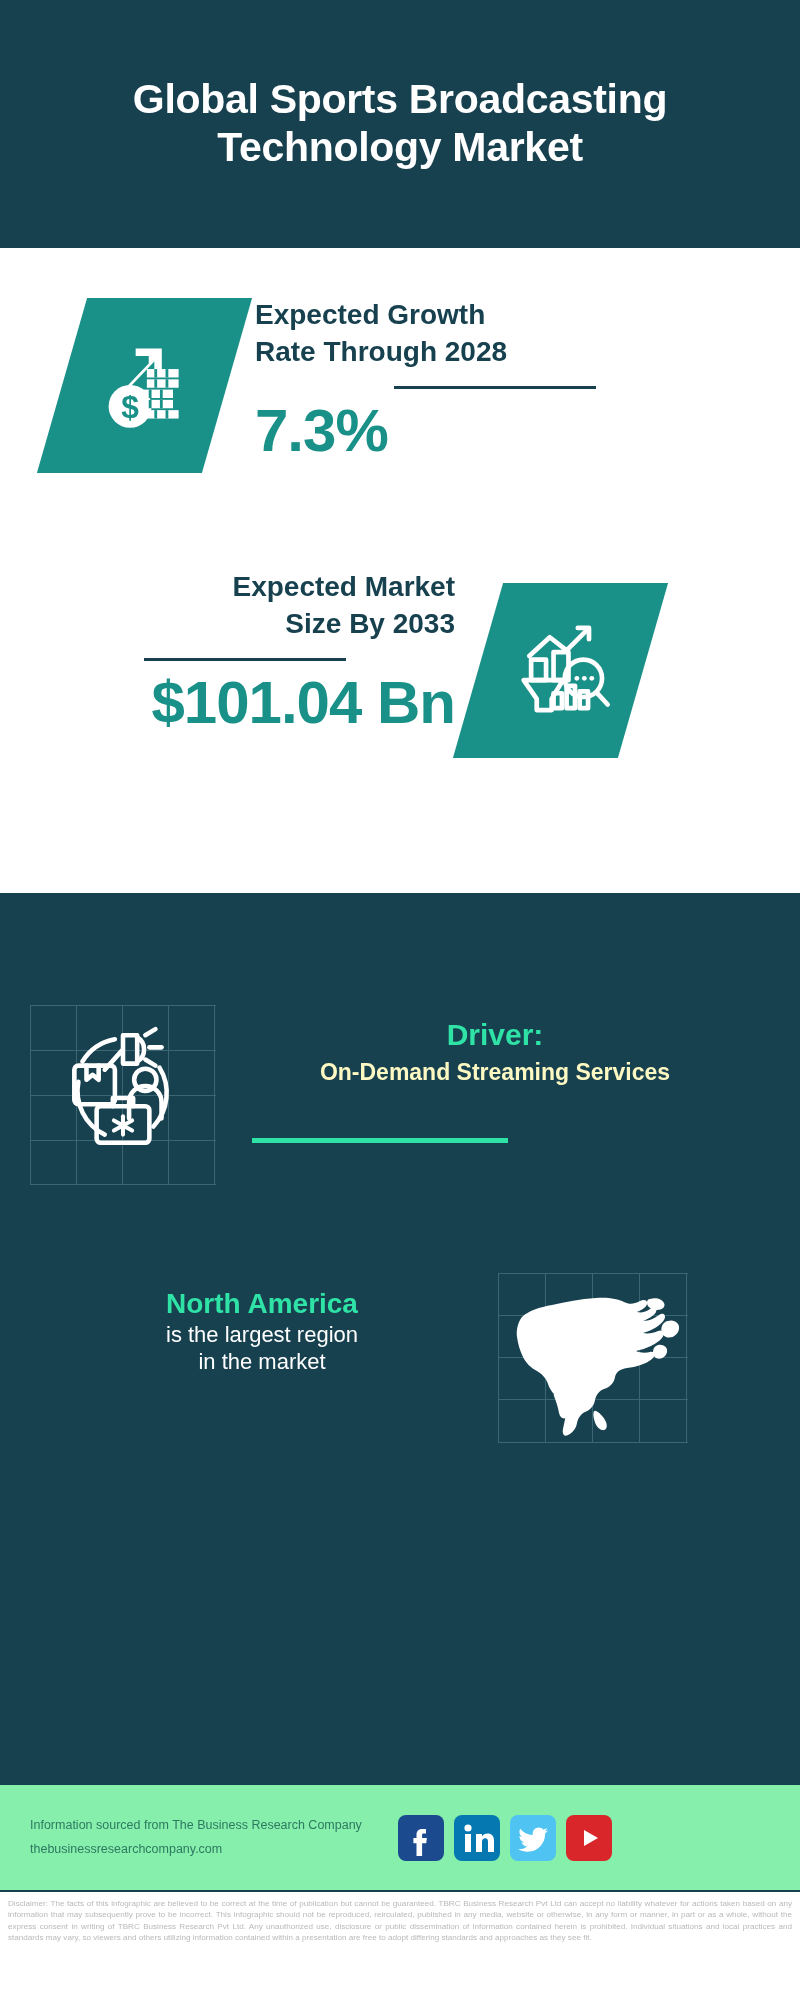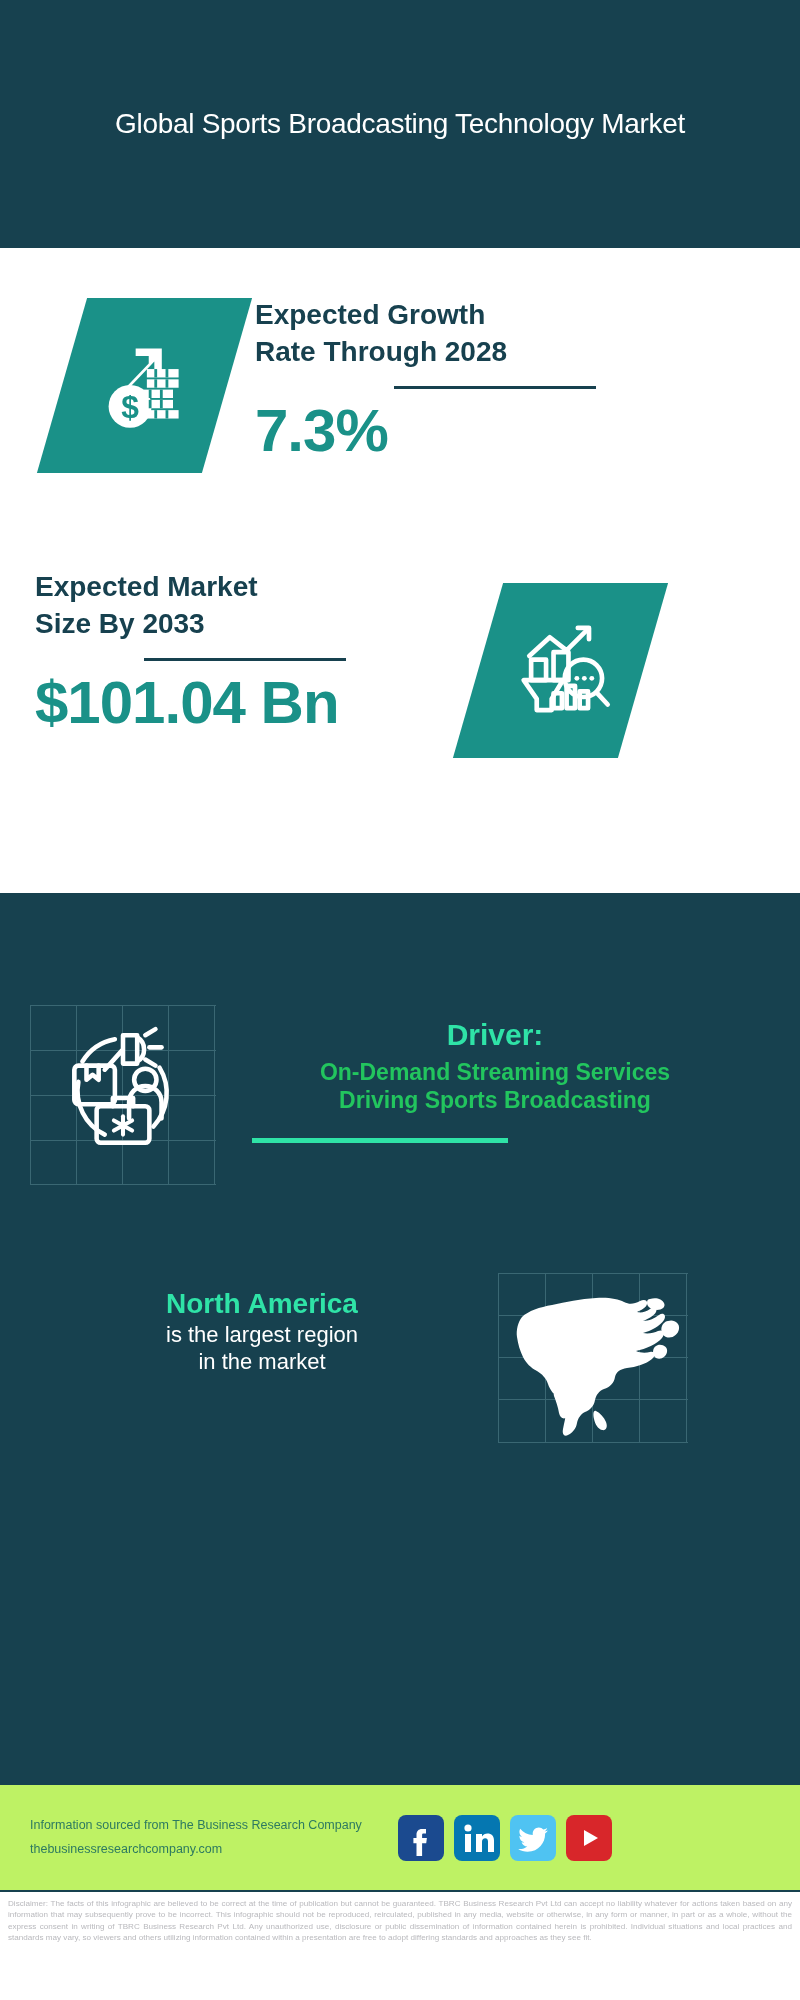--- a/index.html
+++ b/index.html
@@ -12,22 +12,22 @@
   .page{position:relative;width:800px;height:2000px;background:#fff;}
 
   
   .header{
     position:absolute;left:0;top:0;width:800px;height:248px;
     background:#17414f;
     display:flex;align-items:center;justify-content:center;
   }
   .header-title{
     color:#ffffff;
-    font-size:28px;line-height:1.16;
-    font-weight:normal;
+    font-size:41px;line-height:1.16;
+    font-weight:bold;
     text-align:center;
     letter-spacing:-0.3px;
     width:700px;
     margin:16px;
   }
 
   
   .white-band{position:absolute;left:0;top:248px;width:800px;height:664px;background:#fff;}
 
   
@@ -39,21 +39,21 @@
   .para-inner{
     transform:skewX(16deg);
     width:100%;height:100%;
     display:flex;align-items:center;justify-content:center;
   }
 
   
   .stat1-badge{left:62px;top:298px;width:165px;height:175px;}
   .stat1-text{position:absolute;left:255px;top:296px;width:480px;text-align:left;}
   .stat2-badge{left:478px;top:583px;width:165px;height:175px;}
-  .stat2-text{position:absolute;left:35px;top:568px;width:420px;text-align:left;}
+  .stat2-text{position:absolute;left:35px;top:568px;width:420px;text-align:right;}
 
   .stat-label{
     color:#17414f;font-size:28px;line-height:1.33;font-weight:bold;margin:0;
   }
   .stat-rule{
     height:3px;background:#17414f;margin:16px auto 10px auto;width:202px;
   }
   .stat-value{
     color:#1a9188;font-size:60px;font-weight:bold;line-height:1.05;margin:0;
     letter-spacing:-1px;
@@ -61,28 +61,28 @@
 
   
   .dark-section{
     position:absolute;left:0;top:893px;width:800px;height:890px;
     background:#17414f;overflow:hidden;
   }
 
   .grid-panel{position:absolute;opacity:.34;}
   .grid-line{position:absolute;background:#7fb0b8;}
   .driver-head{color:#2fe3a7;font-size:30px;font-weight:bold;margin:0 0 6px 0;}
-  .driver-body{color:#22c55e;font-size:23px;font-weight:bold;line-height:1.22;margin:0;}
+  .driver-body{color:#fef9c3;font-size:23px;font-weight:bold;line-height:1.22;margin:0;}
   .region-name{color:#2fe3a7;font-size:28px;font-weight:bold;margin:0 0 2px 0;}
   .region-sub{color:#ffffff;font-size:22px;line-height:1.22;margin:0;font-weight:normal;}
 
   
   .footer{
     position:absolute;left:0;top:1783px;width:800px;height:105px;
-    background:#bef264;border-top:2px solid #17414f;
+    background:#86efac;border-top:2px solid #17414f;
     display:flex;align-items:center;
   }
   .footer-src{
     margin-left:30px;width:360px;color:#2d7a60;font-size:12.5px;line-height:1.85;
   }
   .social-row{display:flex;gap:10px;margin-left:8px;}
   .social{
     width:46px;height:46px;border-radius:8px;
     display:flex;align-items:center;justify-content:center;
   }
@@ -229,21 +229,20 @@
           <line x1="70" y1="94" x2="70" y2="112"></line>
           <line x1="61" y1="98" x2="79" y2="108"></line>
           <line x1="79" y1="98" x2="61" y2="108"></line>
         </g>
       </svg>
     </span>
 
     <div style="position:absolute;left:215px;top:125px;width:560px;text-align:center;">
       <p class="driver-head">Driver:</p>
       <p class="driver-body">On-Demand Streaming Services</p>
-      <p class="driver-body">Driving Sports Broadcasting</p>
     </div>
 
     <div style="position:absolute;left:252px;top:245px;width:256px;height:5px;background:#2fe3a7;"></div>
 
     <div style="position:absolute;left:52px;top:395px;width:420px;text-align:center;">
       <p class="region-name">North America</p>
       <p class="region-sub">is the largest region</p>
       <p class="region-sub">in the market</p>
     </div>
 

